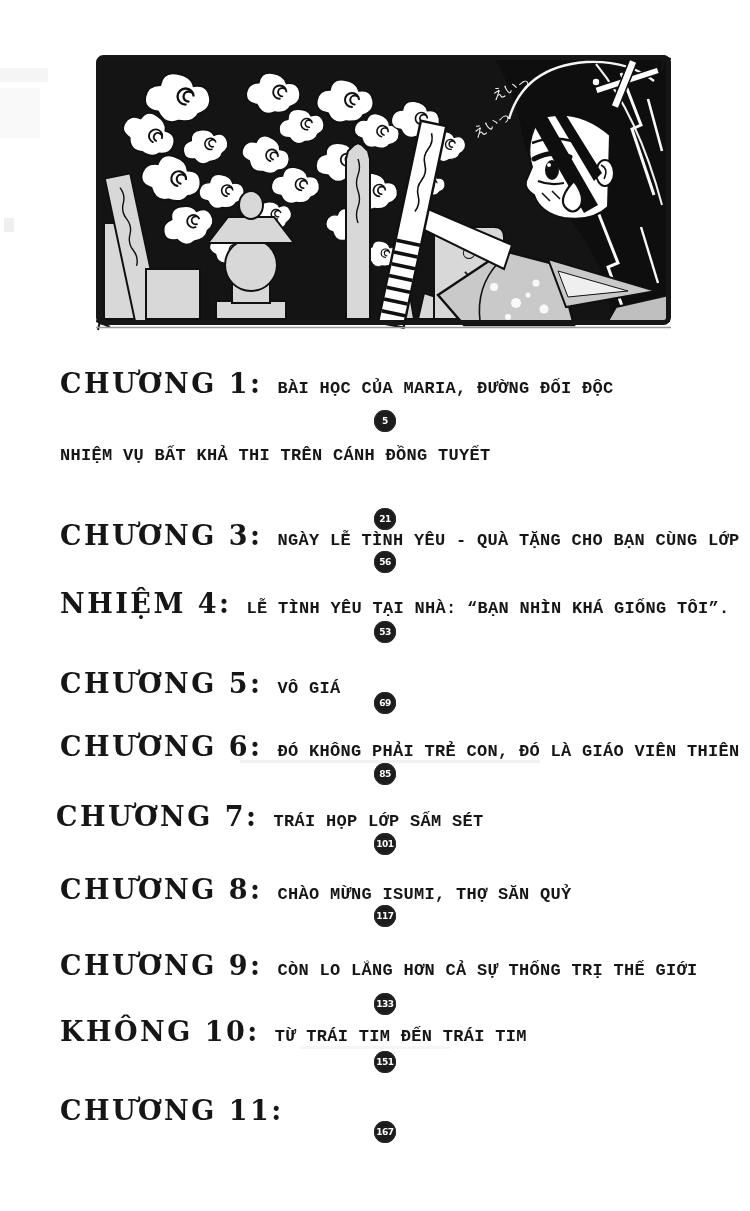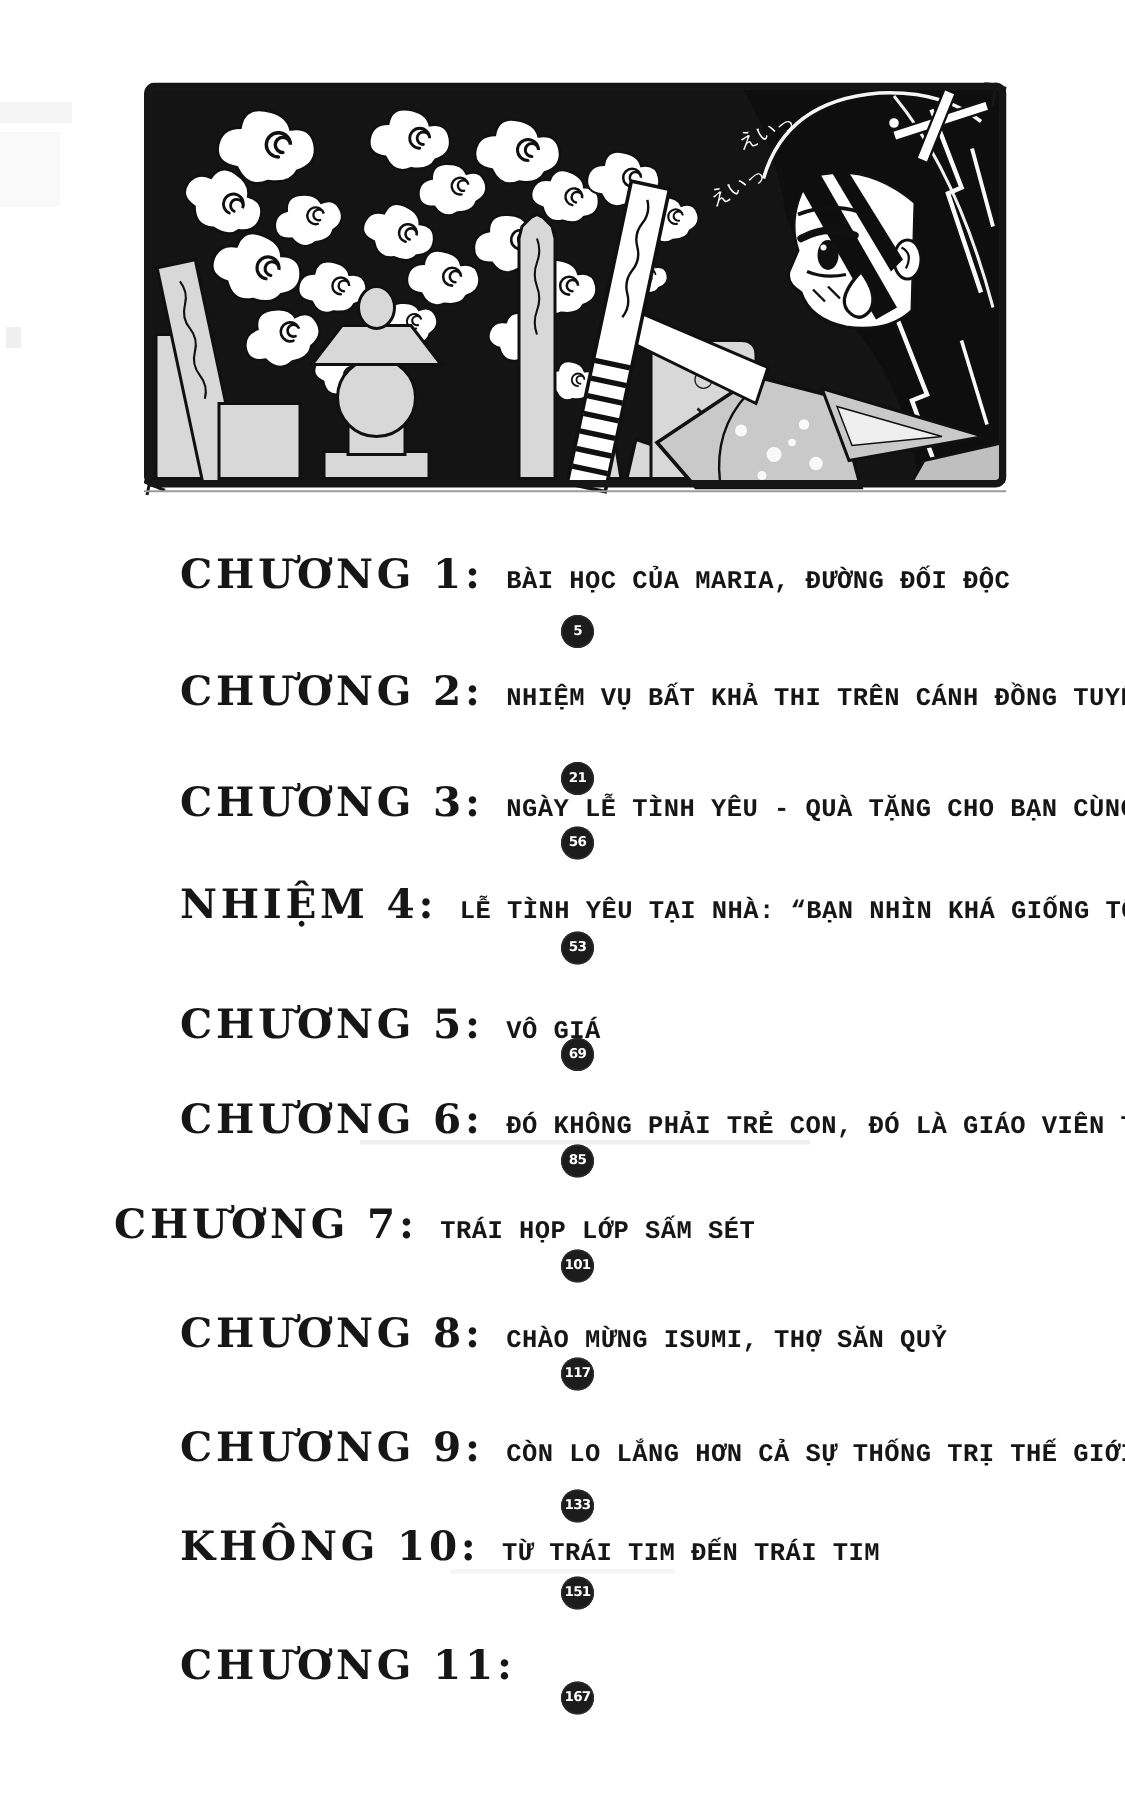--- a/index.html
+++ b/index.html
@@ -17,33 +17,33 @@
   
   .panel{
     position:absolute;left:96px;top:55px;width:575px;height:277px;
   }
   .panel svg{display:block;width:100%;height:100%;}
 
   
   .chapter-line{
     position:absolute;left:0;width:750px;
     display:flex;align-items:baseline;gap:15px;
-    padding-left:120px;box-sizing:border-box;
+    padding-left:60px;box-sizing:border-box;
     white-space:nowrap;color:#161616;
   }
   .chapter-num{
     font-size:27px;font-weight:bold;letter-spacing:2.5px;
     font-family:"DejaVu Serif","Liberation Serif",serif;
   }
   .chapter-title{
     font-size:17px;font-weight:bold;letter-spacing:.3px;
     font-family:Liberation Mono, monospace;
   }
   .c1{top:368px}.c2{top:446px}.c3{top:520px}.c4{top:588px}
-  .c5{top:668px}.c6{top:731px}.c7{top:801px;padding-left:76px}
+  .c5{top:668px}.c6{top:731px}.c7{top:801px;padding-left:56px}
   .c8{top:874px}.c9{top:950px}.c10{top:1016px}.c11{top:1095px}
 
   
   .page-circle{
     position:absolute;left:374px;width:22px;height:22px;border-radius:50%;
     background:#1c1c1c;color:#ffffff;
     display:flex;align-items:center;justify-content:center;
     font-family:"DejaVu Sans","Liberation Sans",sans-serif;
     font-size:9px;font-weight:bold;letter-spacing:-.5px;
     box-shadow:0 0 0 1px #2a2a2a inset;
@@ -215,21 +215,20 @@
 
 <div class="chapter-line c1">
   <span class="chapter-num">CHƯƠNG 1:</span>
   <span class="chapter-title">BÀI HỌC CỦA MARIA, ĐƯỜNG ĐỐI ĐỘC</span>
 </div>
 <div class="page-circle p1">
     <span>5</span>
   </div>
 
 <div class="chapter-line c2">
-  <span class="chapter-num">CHƯƠNG 2:</span>
   <span class="chapter-title">NHIỆM VỤ BẤT KHẢ THI TRÊN CÁNH ĐỒNG TUYẾT</span>
 </div>
 <div class="page-circle p2">
     <span>21</span>
   </div>
 
 <div class="chapter-line c3">
   <span class="chapter-num">CHƯƠNG 3:</span>
   <span class="chapter-title">NGÀY LỄ TÌNH YÊU - QUÀ TẶNG CHO BẠN CÙNG LỚP</span>
 </div>

